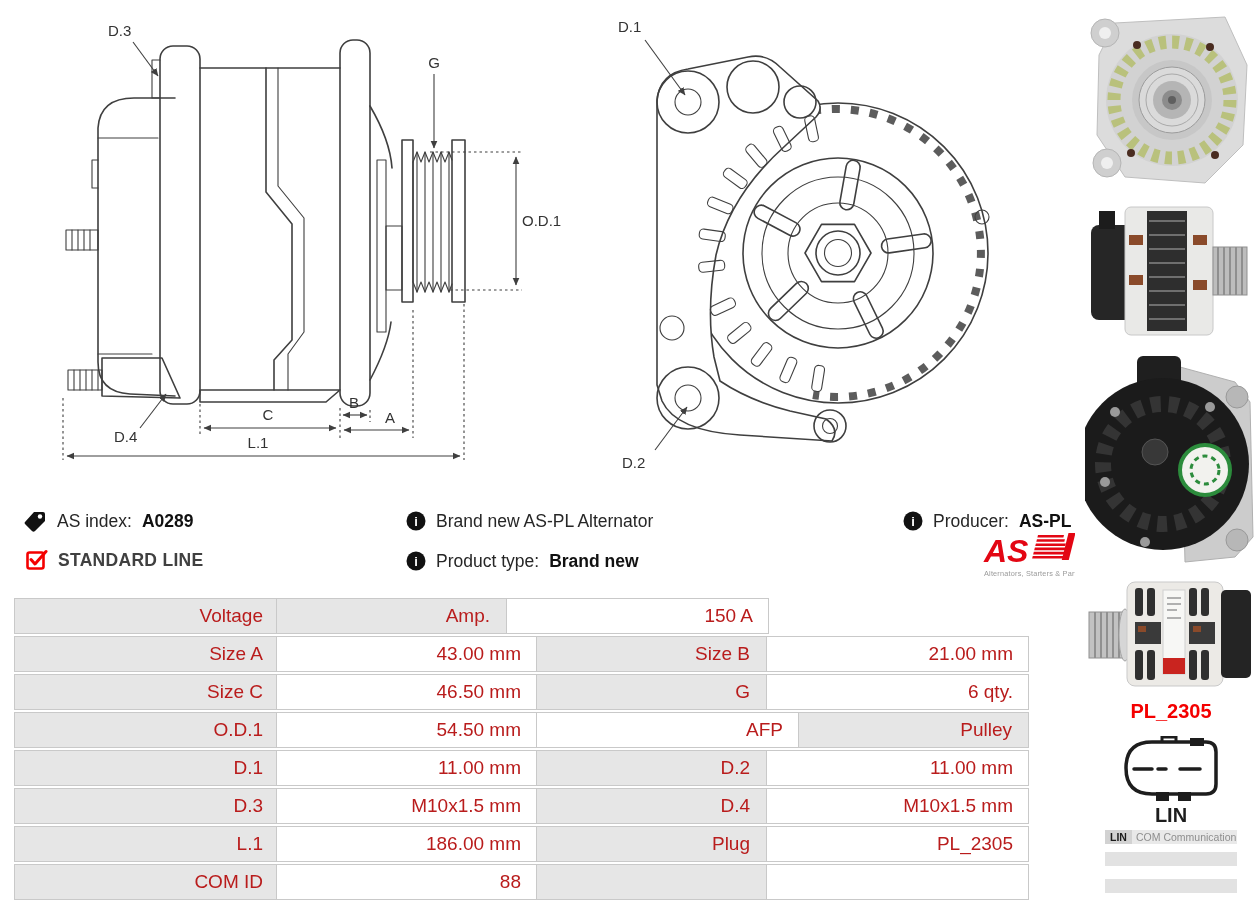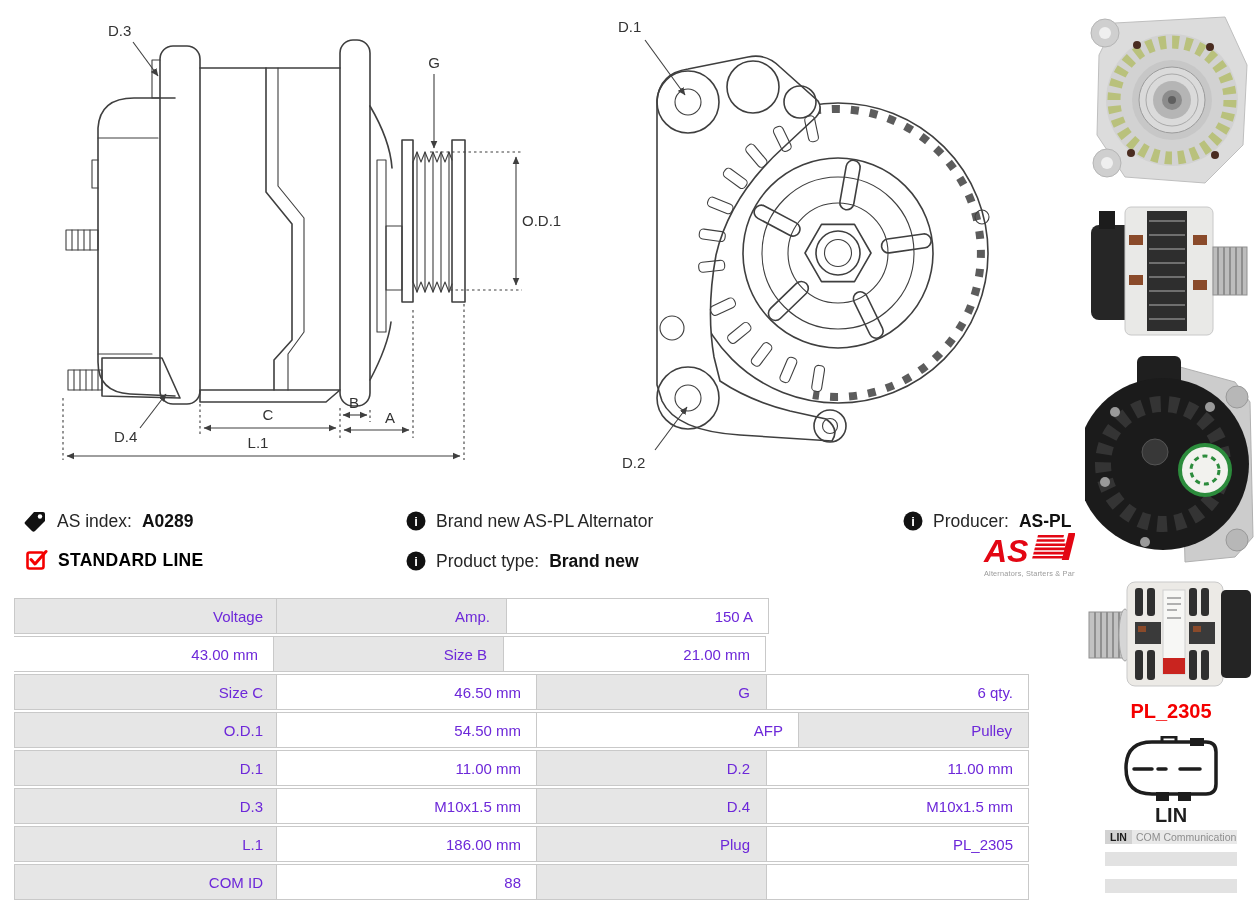--- a/index.html
+++ b/index.html
@@ -12,27 +12,27 @@
   .ln{fill:none;stroke:#3f3f3f;stroke-width:1.6;stroke-linejoin:round;stroke-linecap:round;}
   .thin{stroke-width:1.1;}
   .dot{fill:none;stroke:#3f3f3f;stroke-width:1.1;stroke-dasharray:2.5 3;}
   .dim{fill:none;stroke:#3f3f3f;stroke-width:1.1;}
   .dlabel{font-size:15px;fill:#333;}
 
   
   .info-item{position:absolute;display:flex;align-items:center;gap:10px;
              font-size:17.5px;color:#262626;height:24px;white-space:nowrap;}
   .info-item b{color:#111;}
-  .std-line{color:#000000;font-weight:bold;letter-spacing:.3px;}
+  .std-line{color:#404040;font-weight:bold;letter-spacing:.3px;}
 
   
   .spec-table{position:absolute;left:14px;top:598px;width:1052px;}
   .srow{display:flex;margin-bottom:2px;}
   .cell{box-sizing:border-box;height:36px;display:flex;align-items:center;
-        justify-content:flex-end;font-size:15px;color:#6d28d9;
+        justify-content:flex-end;font-size:19px;color:#b91c1c;
         border:1px solid #c9c9c9;}
   .lbl{width:263px;background:#e6e6e6;padding-right:13px;}
   .val{width:260px;background:#ffffff;padding-right:15px;border-left:none;}
   .lbl2{width:230px;background:#e6e6e6;padding-right:16px;border-left:none;}
   .val2{width:262px;background:#ffffff;padding-right:15px;border-left:none;}
 
   
   .photo{position:absolute;left:1085px;}
   .plug-code{position:absolute;left:1085px;top:700px;width:172px;text-align:center;
              font-size:20px;font-weight:bold;color:#f40000;}
@@ -299,20 +299,21 @@
     <text x="1" y="45" font-size="7.3" fill="#9a9a9a" letter-spacing="0.2">Alternators, Starters &amp; Parts</text>
   </svg>
 
   <div class="spec-table">
     <div class="srow">
       <div class="cell lbl">Voltage</div>
       <div class="cell lbl2">Amp.</div>
       <div class="cell val2">150 A</div>
     </div>
     <div class="srow">
+      <div class="cell lbl">Size A</div>
       <div class="cell val">43.00 mm</div>
       <div class="cell lbl2">Size B</div>
       <div class="cell val2">21.00 mm</div>
     </div>
     <div class="srow">
       <div class="cell lbl">Size C</div>
       <div class="cell val">46.50 mm</div>
       <div class="cell lbl2">G</div>
       <div class="cell val2">6 qty.</div>
     </div>

